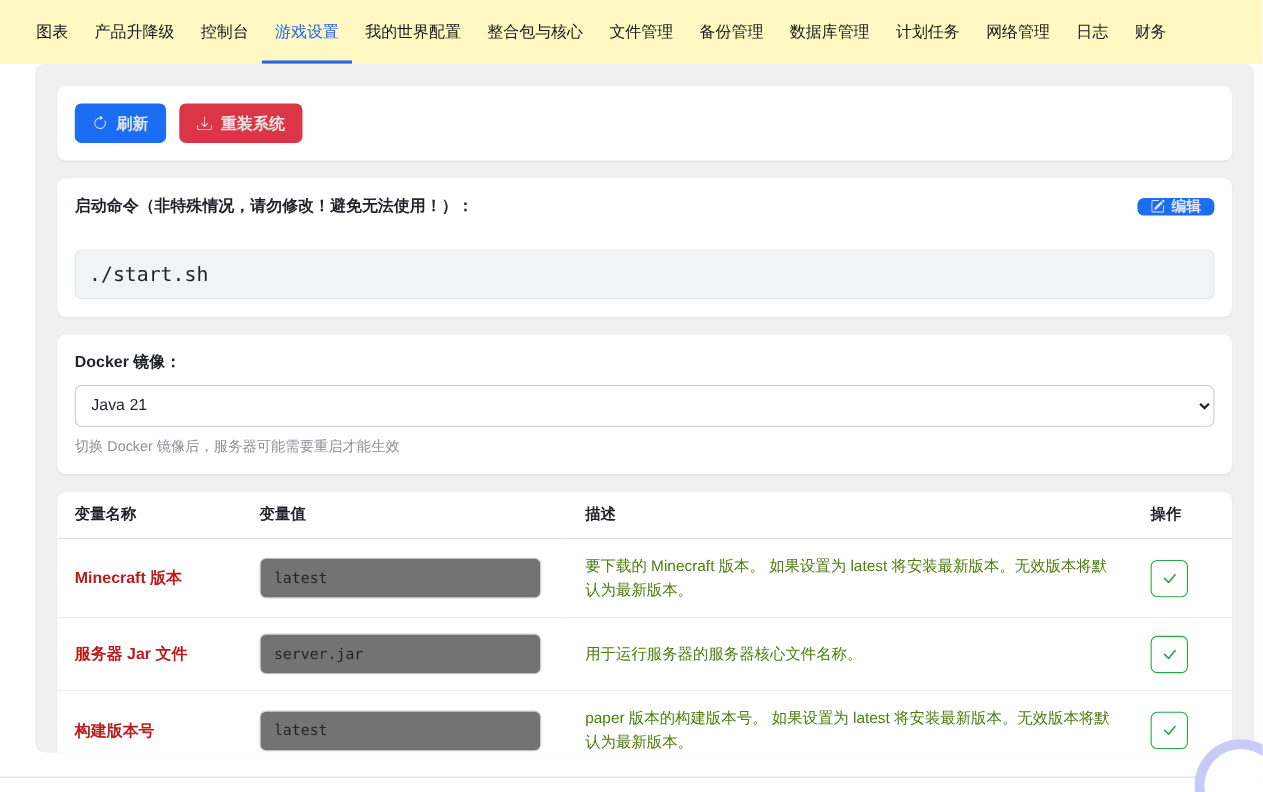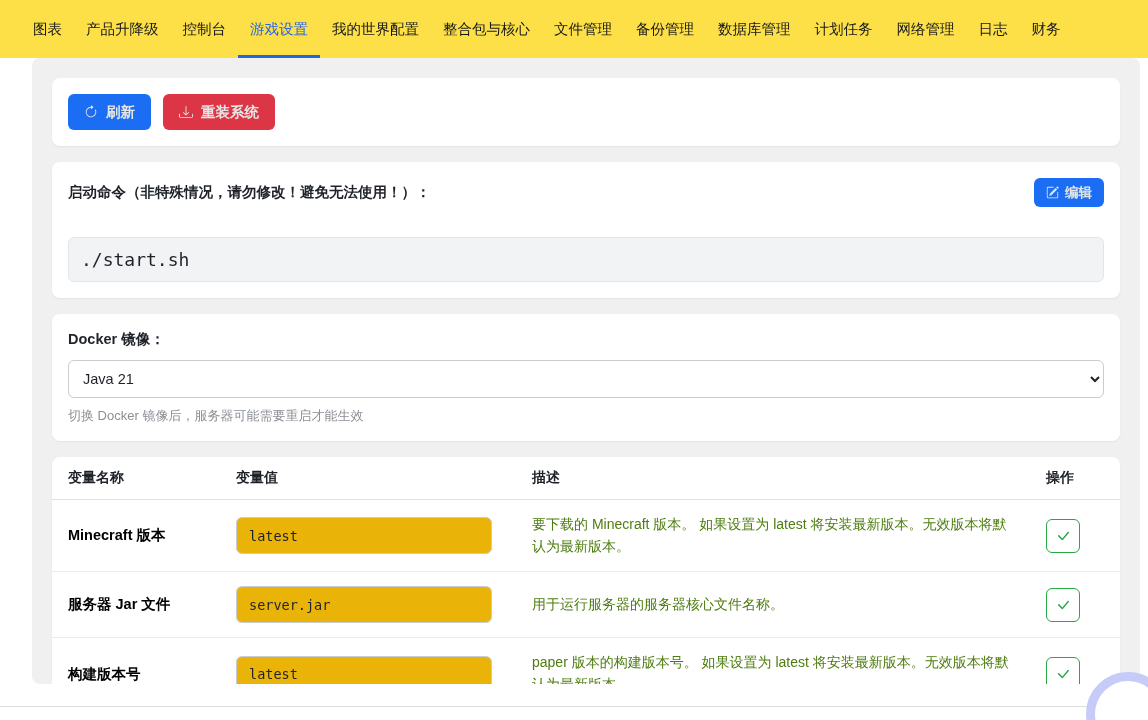--- a/index.html
+++ b/index.html
@@ -14,21 +14,21 @@
     position: relative;
     width: 1148px;
     height: 720px;
     overflow: hidden;
     background: #ffffff;
   }
 
   
   .topnav {
     height: 58px;
-    background: #fde047;
+    background: #fef9c3;
     display: flex;
     align-items: stretch;
     padding: 0 21px;
   }
   .tab {
     display: flex;
     align-items: center;
     padding: 3px 12px 0 12px;
     font-size: 14.5px;
     color: #17181a;
@@ -73,21 +73,21 @@
     font-weight: 700;
     font-size: 14.5px;
     height: 36px;
     padding: 0 16px;
     cursor: pointer;
     font-family: inherit;
   }
   .btn svg { flex: 0 0 auto; }
   .btn-primary { background: #1b6ef3; }
   .btn-danger  { background: #dc3545; }
-  .btn-sm { height: 29px; padding: 0 12px; font-size: 13.5px; gap: 6px; }
+  .btn-sm { height: 16px; padding: 0 12px; font-size: 13.5px; gap: 6px; }
 
   .toolbar-card { display: flex; gap: 12px; }
 
   
   .card-row {
     display: flex;
     justify-content: space-between;
     align-items: center;
     margin-bottom: 30px;
   }
@@ -136,31 +136,31 @@
     font-weight: 700;
     color: #1f2329;
     border-bottom: 1px solid #dee2e6;
   }
   .vars-table td {
     padding: 14px 16px;
     border-bottom: 1px solid #e9ecef;
     vertical-align: middle;
   }
   .vars-table tbody tr:last-child td { border-bottom: none; }
-  .var-name { font-weight: 600; font-size: 14.5px; color: #000000; }
+  .var-name { font-weight: 600; font-size: 14.5px; color: #b91c1c; }
   .var-input {
     width: 256px;
     height: 37px;
     border: 1px solid #c9cdd2;
     border-radius: 6px;
     padding: 0 12px;
     font-family: "DejaVu Sans Mono", "Liberation Mono", monospace;
     font-size: 13.5px;
     color: #1f2329;
-    background: #eab308;
+    background: #737373;
   }
   .var-desc { font-size: 14px; color: #4d7c0f; line-height: 1.55; max-width: 500px; }
   .check-btn {
     width: 34px;
     height: 34px;
     border: 1px solid #28a745;
     background: #ffffff;
     border-radius: 6px;
     display: inline-flex;
     align-items: center;

